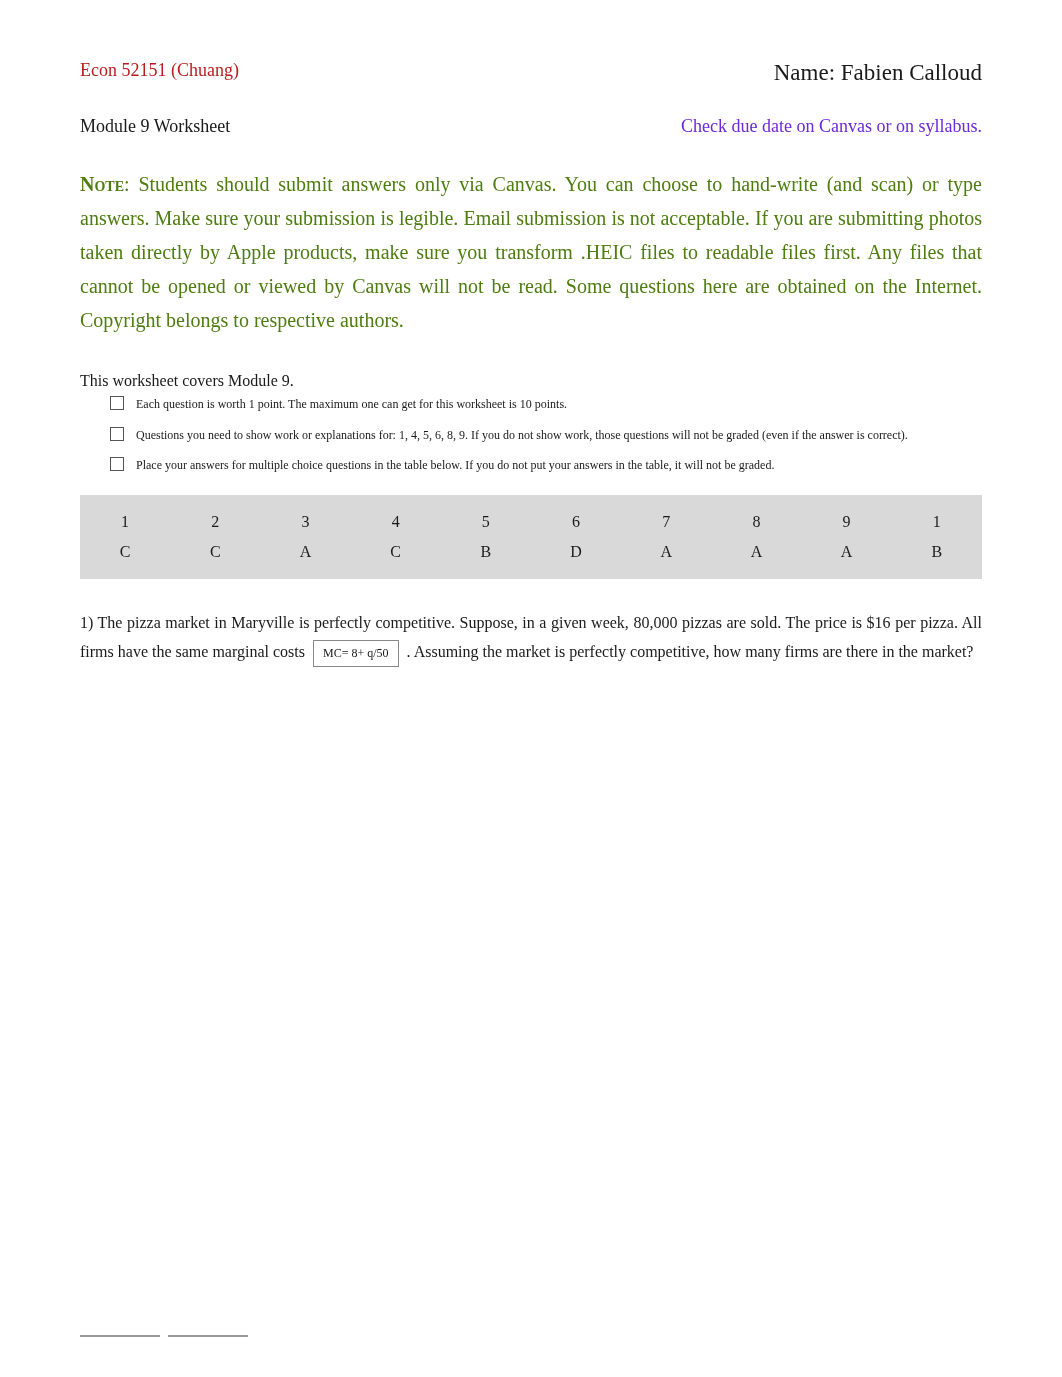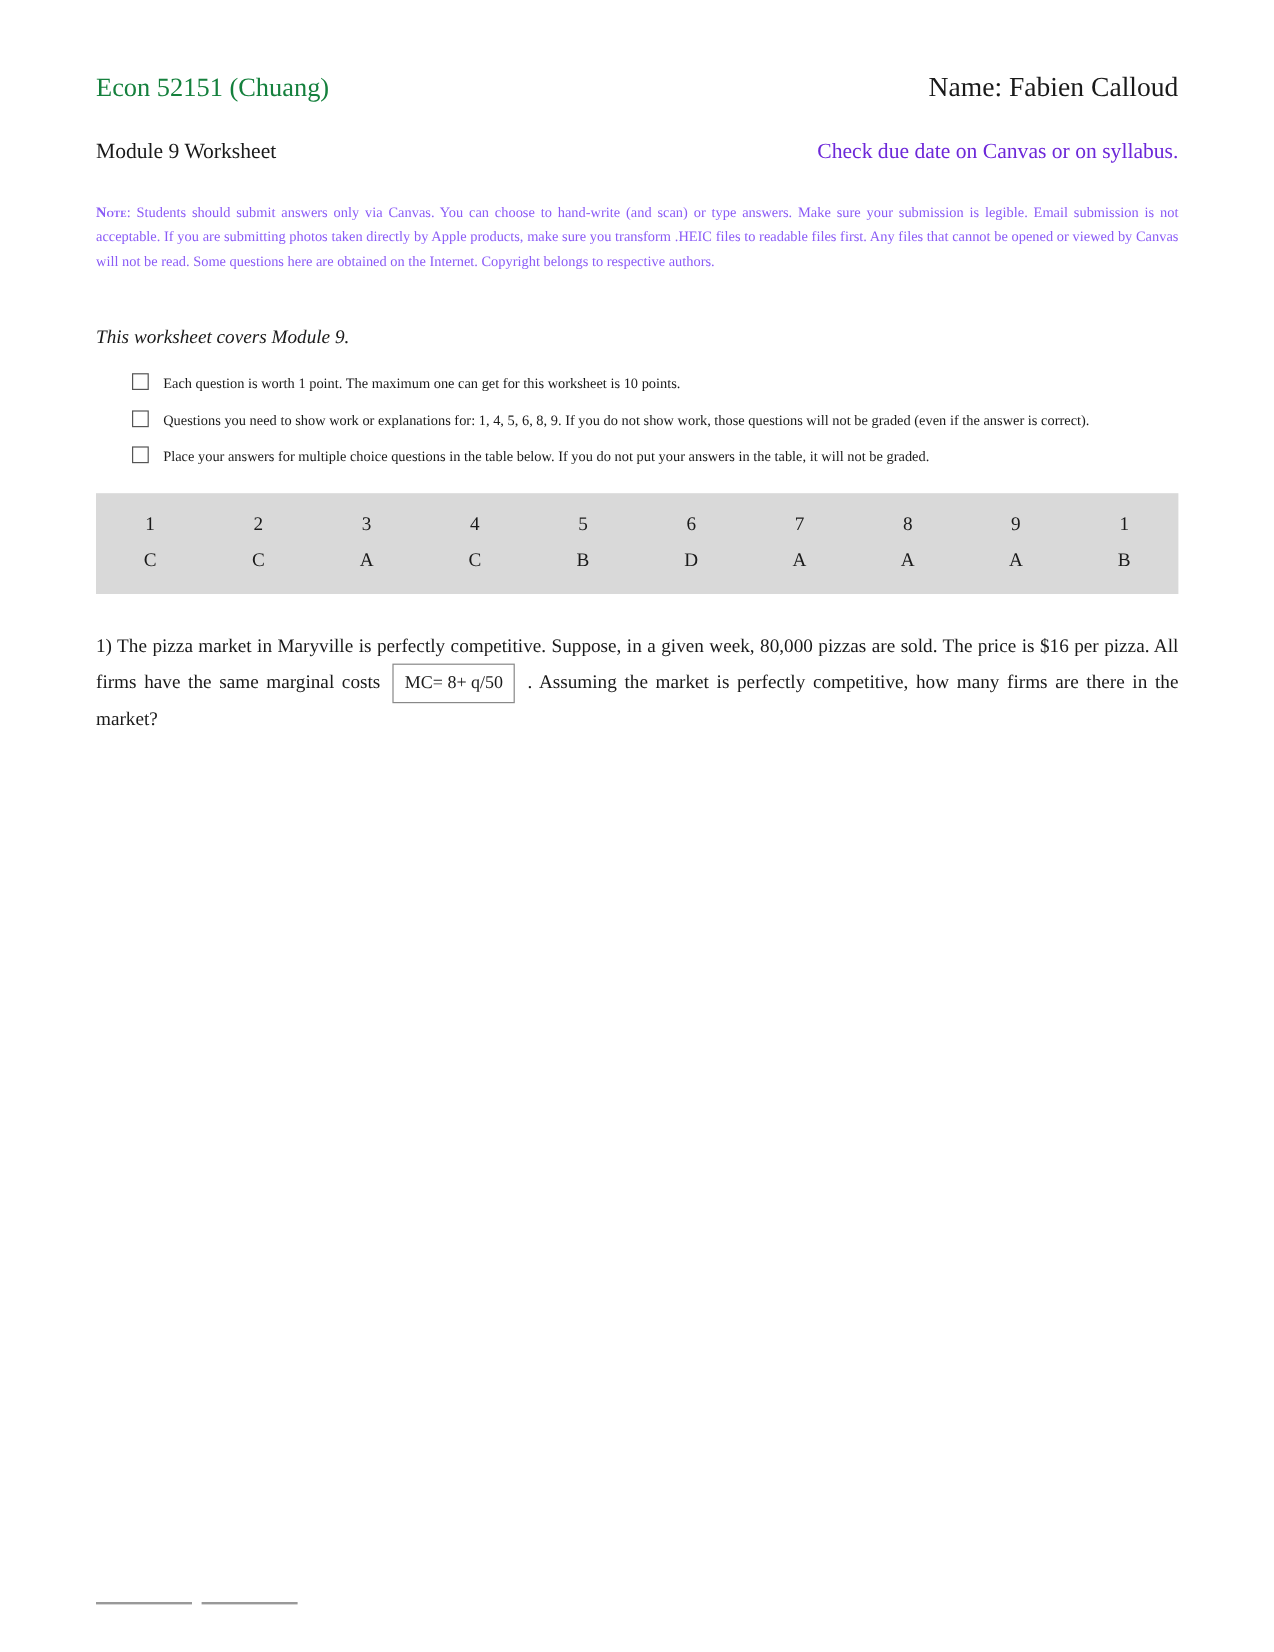--- a/index.html
+++ b/index.html
@@ -26,22 +26,22 @@
     }
 
     .header {
       display: flex;
       justify-content: space-between;
       align-items: flex-start;
       margin-bottom: 30px;
     }
 
     .header-left {
-      font-size: 22px;
-      color: #15803d;
+      font-size: 18px;
+      color: #b91c1c;
     }
 
     .header-right {
       font-size: 23px;
       color: #1a1a1a;
     }
 
     .subheader {
       display: flex;
       justify-content: space-between;
@@ -53,38 +53,36 @@
       font-size: 18px;
       color: #1a1a1a;
     }
 
     .subheader-right {
       font-size: 18px;
       color: #6d28d9;
     }
 
     .note-section {
-      font-size: 12px;
+      font-size: 20px;
       line-height: 1.7;
-      color: #8b5cf6;
-      margin-bottom: 40px;
+      color: #4d7c0f;
+      margin-bottom: 30px;
       text-align: justify;
     }
 
     .note-section .note-label {
       font-variant: small-caps;
       font-weight: bold;
     }
 
     .module-intro {
       font-size: 16px;
       line-height: 1.7;
       color: #1a1a1a;
-      margin-bottom: 14px;
-      font-style: italic;
     }
 
     .bullet-list {
       list-style: none;
       margin-left: 30px;
       margin-bottom: 20px;
     }
 
     .bullet-list li {
       display: flex;
@@ -147,21 +145,21 @@
     }
 
     .question-text {
       text-align: justify;
     }
 
     .mc-formula {
       display: inline-block;
       border: 1px solid #888;
       padding: 2px 9px;
-      font-size: 15px;
+      font-size: 12px;
       background: #fff;
       vertical-align: middle;
       margin: 0 4px;
     }
 
     .footer-area {
       position: absolute;
       bottom: 40px;
       left: 80px;
       display: flex;

